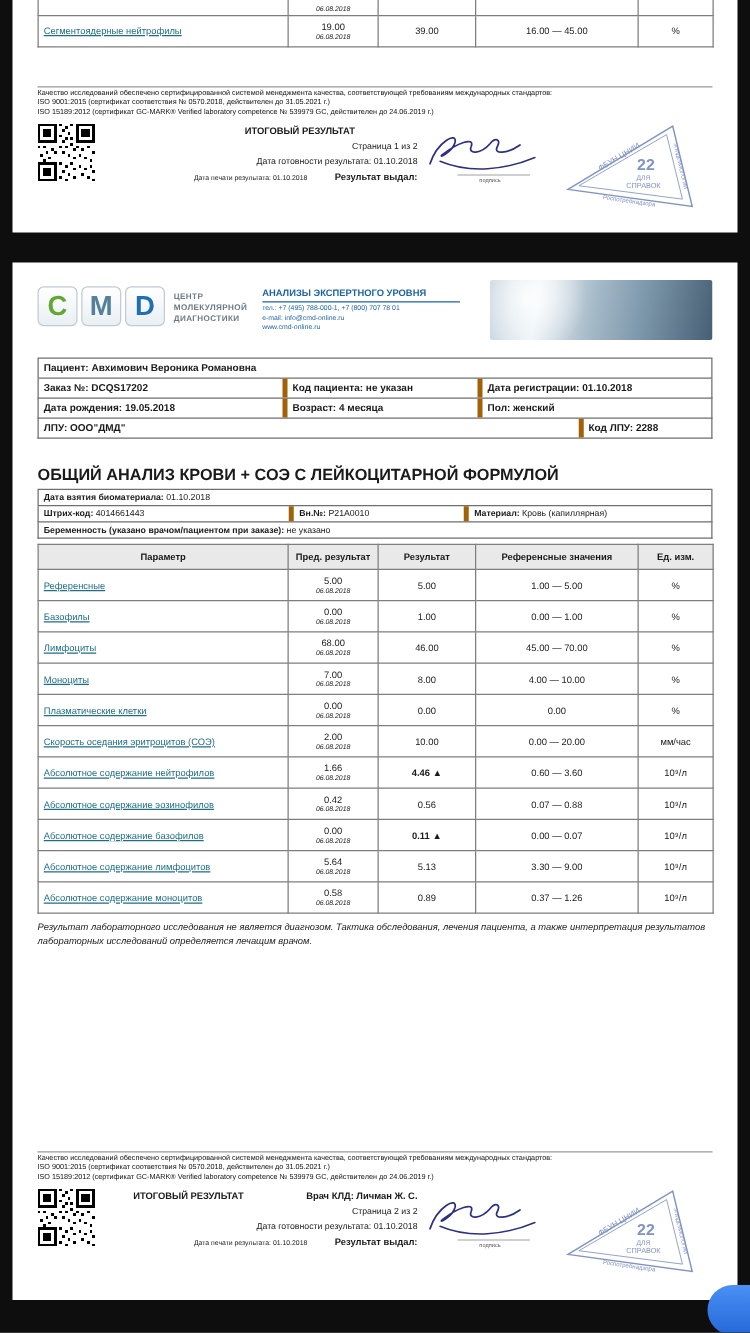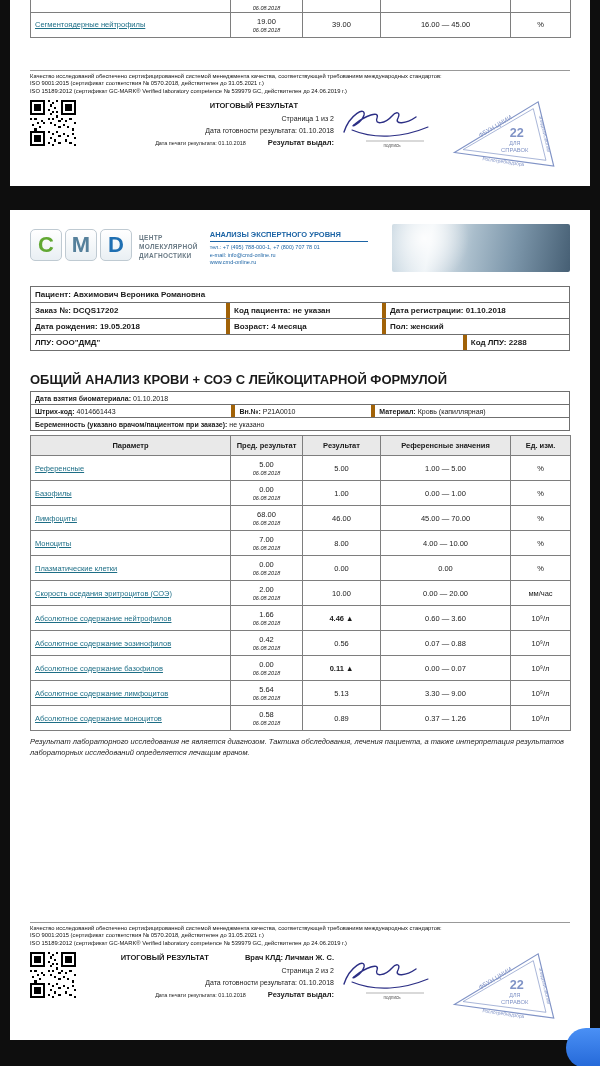--- a/index.html
+++ b/index.html
@@ -52,21 +52,21 @@
   .spacer{flex:1;}
 
   
   .footer{margin-top:auto;}
   .quality{border-top:1px solid #999;padding-top:2px;margin-bottom:4px;}
   .qline{font-size:5.8px;line-height:1.35;color:#111;}
   .frow{display:flex;align-items:flex-start;}
   .qr{width:46px;height:46px;flex:none;}
   .fmid{width:252px;margin-left:14px;text-align:right;font-size:7px;line-height:1.7;}
   .l1{font-weight:bold;font-size:7.5px;}
-  .doctor{margin-left:8px;font-weight:bold;padding-left:28px;}
+  .doctor{margin-left:22px;font-weight:bold;padding-left:28px;}
   .l4{display:flex;justify-content:flex-end;gap:22px;align-items:baseline;}
   .pd2{font-size:5.5px;}
   .issued{font-weight:bold;font-size:7.5px;text-align:center;}
   .sigbox{width:104px;margin-left:4px;flex:none;}
   .stampbox{margin-left:auto;width:128px;flex:none;margin-top:-4px;}
 
   .fab{position:absolute;right:-18px;top:1028px;width:52px;height:40px;border-radius:20px;
        background:linear-gradient(#4a90f5,#2468d8);}
 </style>
 </head>

